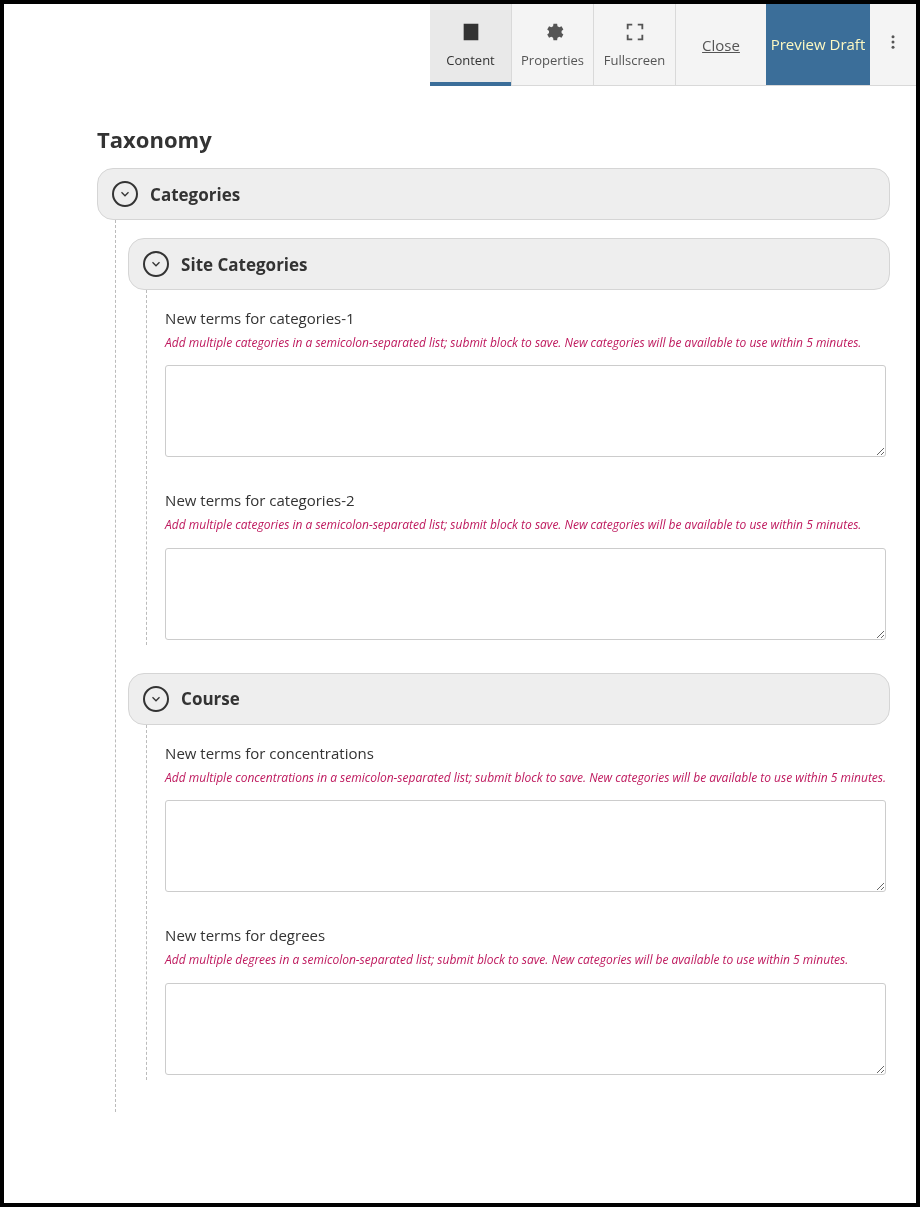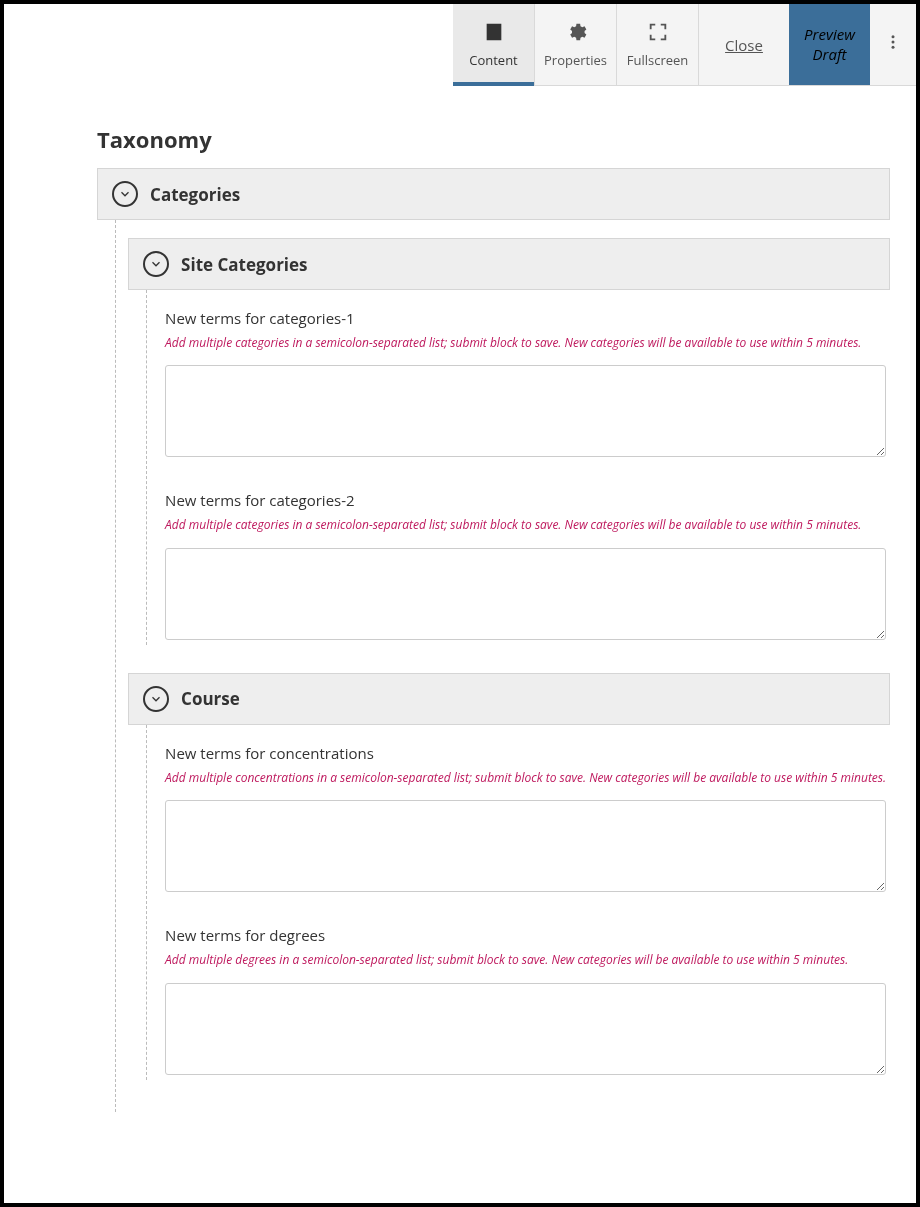--- a/index.html
+++ b/index.html
@@ -54,31 +54,30 @@
     width:90px;
     display:flex;
     align-items:center;
     justify-content:center;
     color:#555;
     font-size:15px;
     cursor:pointer;
     text-decoration:underline;
   }
   .preview-btn {
-    width:81px;
+    width:104px;
     background:#3b6e99;
-    color:#000000;
+    color:#fef9c3;
     display:flex;
     align-items:center;
     justify-content:center;
     text-align:center;
     font-size:15px;
     line-height:1.3;
     cursor:pointer;
-    font-style:italic;
   }
   .menu-btn {
     width:46px;
     display:flex;
     align-items:center;
     justify-content:center;
     cursor:pointer;
   }
   .menu-btn svg { width:18px; height:18px; fill:#555; }
 
@@ -98,21 +97,21 @@
   
   .section {
     margin-bottom: 12px;
   }
   .section-header {
     display:flex;
     align-items:center;
     gap:12px;
     background:#eeeeee;
     border:1px solid #d5d5d5;
-    border-radius:0;
+    border-radius:16px;
     padding:12px 14px;
     cursor:pointer;
   }
   .section-header .title {
     font-size:17px;
     font-weight:700;
     color:#333;
   }
   .chevron {
     width:26px;

